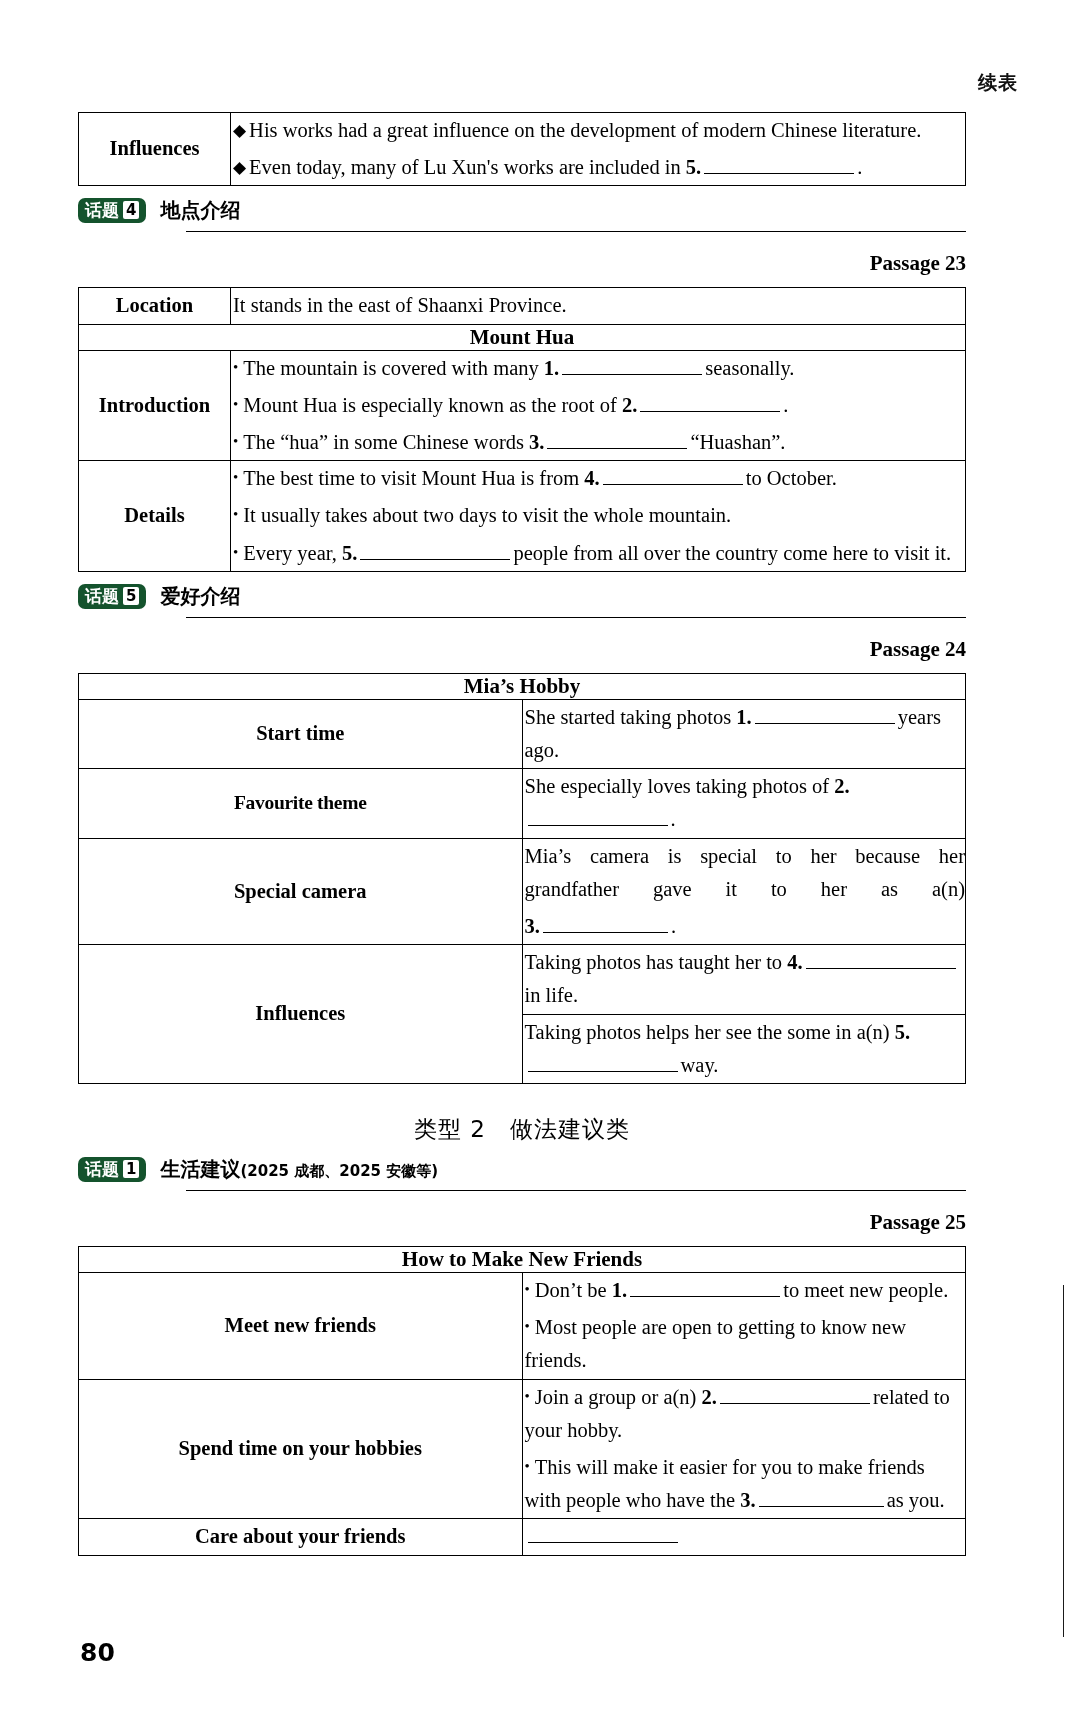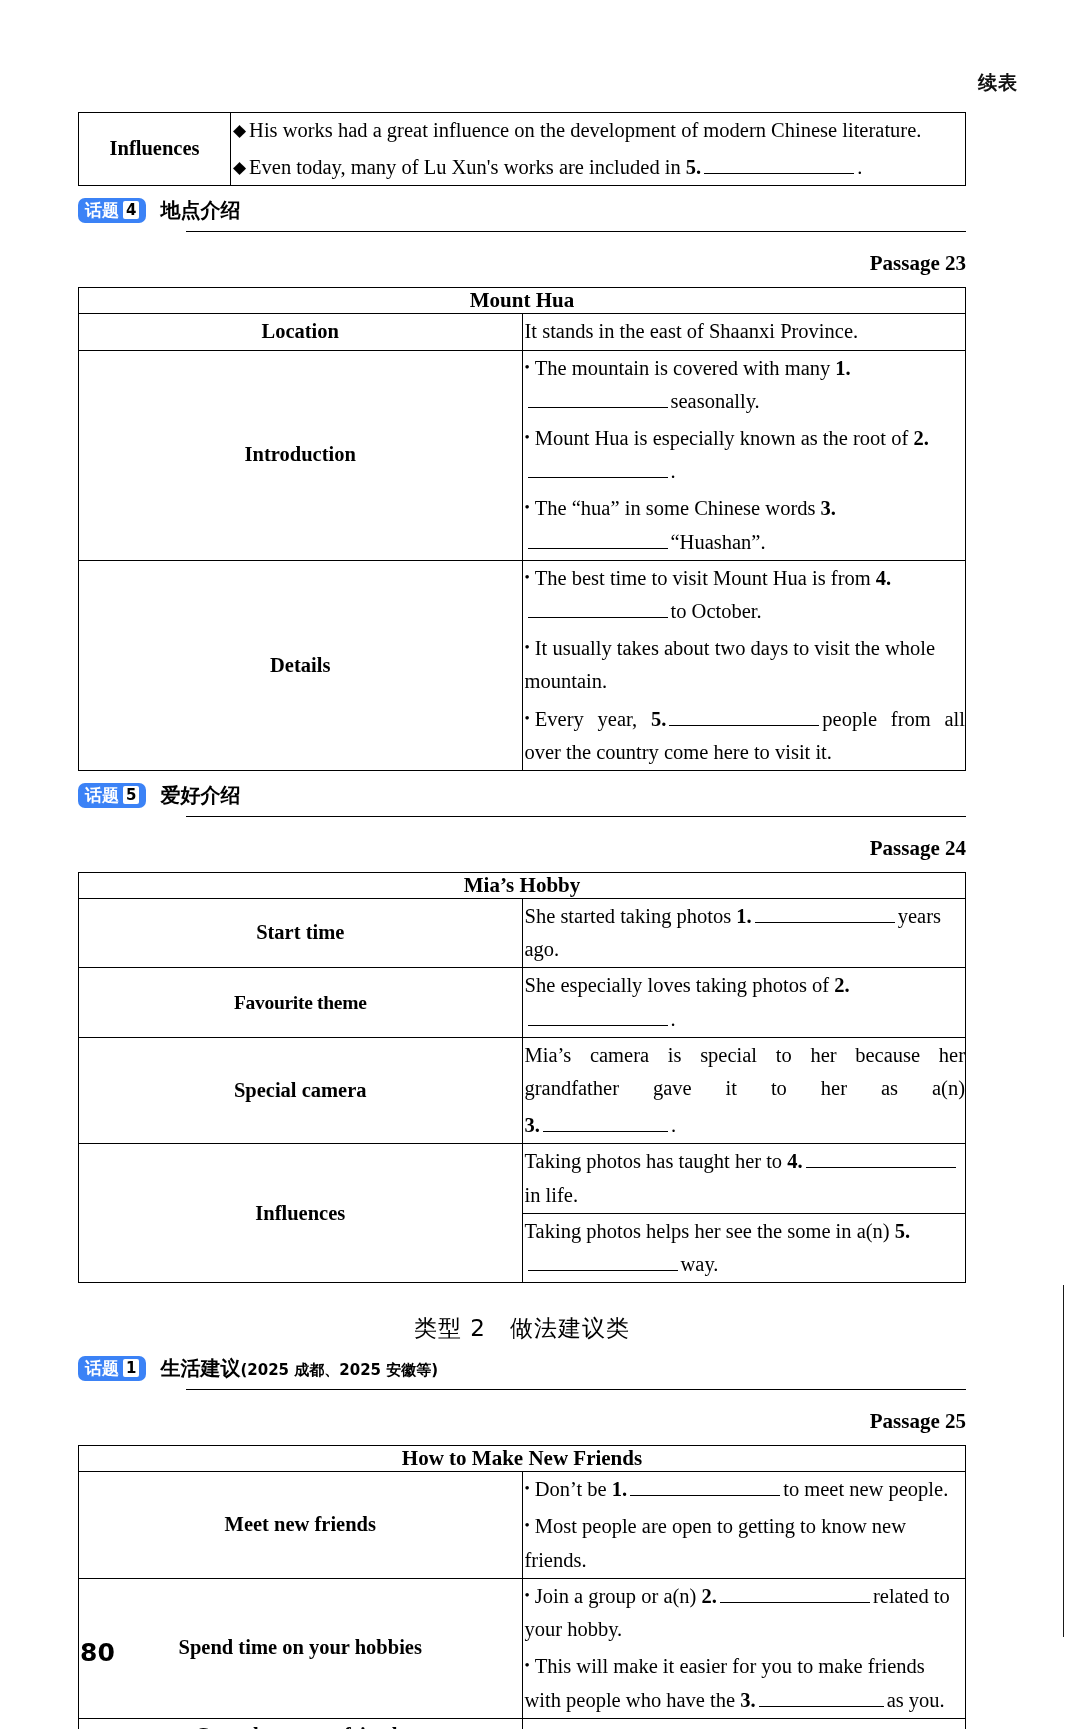--- a/index.html
+++ b/index.html
@@ -95,21 +95,21 @@
   .justify-soft { text-align: justify; }
 
   
   .topic {
     position: relative;
     margin: 14px 0 0 0;
     height: 34px;
   }
   .topic .badge {
     display: inline-block;
-    background: #3b82f6;
+    background: #14532d;
     color: #fff;
     border-radius: 7px;
     padding: 2px 7px 3px 7px;
     font-family: "DejaVu Sans", sans-serif;
     font-size: 17px;
     font-weight: 700;
     line-height: 1.18;
     vertical-align: middle;
     position: relative;
     top: -3px;
@@ -210,29 +210,29 @@
     <div class="topic">
       <span class="badge"><span>话题</span><span class="bnum">4</span></span><span class="tname">地点介绍</span>
       <span class="rule"></span>
     </div>
 
     <div class="passage">Passage 23</div>
 
     <table class="box">
       <tbody>
           <tr>
+        <td class="label">Location</td>
+        <td class="body">
+          <span class="bullet-line">
+            <span>It stands in the east of Shaanxi Province.</span>
+          </span>
+        </td>
+      </tr>
+      <tr>
         <td class="title" colspan="2">Mount Hua</td>
-      </tr>
-      <tr>
-        <td class="label">Location</td>
-        <td class="body">
-          <span class="bullet-line">
-            <span>It stands in the east of Shaanxi Province.</span>
-          </span>
-        </td>
       </tr>
       <tr>
         <td class="label">Introduction</td>
         <td class="body">
           <span class="bullet-line">
             <span class="dot">•</span><span>The mountain is covered with many</span>
             <span class="num">1.</span><span class="blank b140"></span><span>seasonally.</span>
           </span>
           <span class="bullet-line">
             <span class="dot">•</span><span>Mount Hua is especially known as the root of</span>

